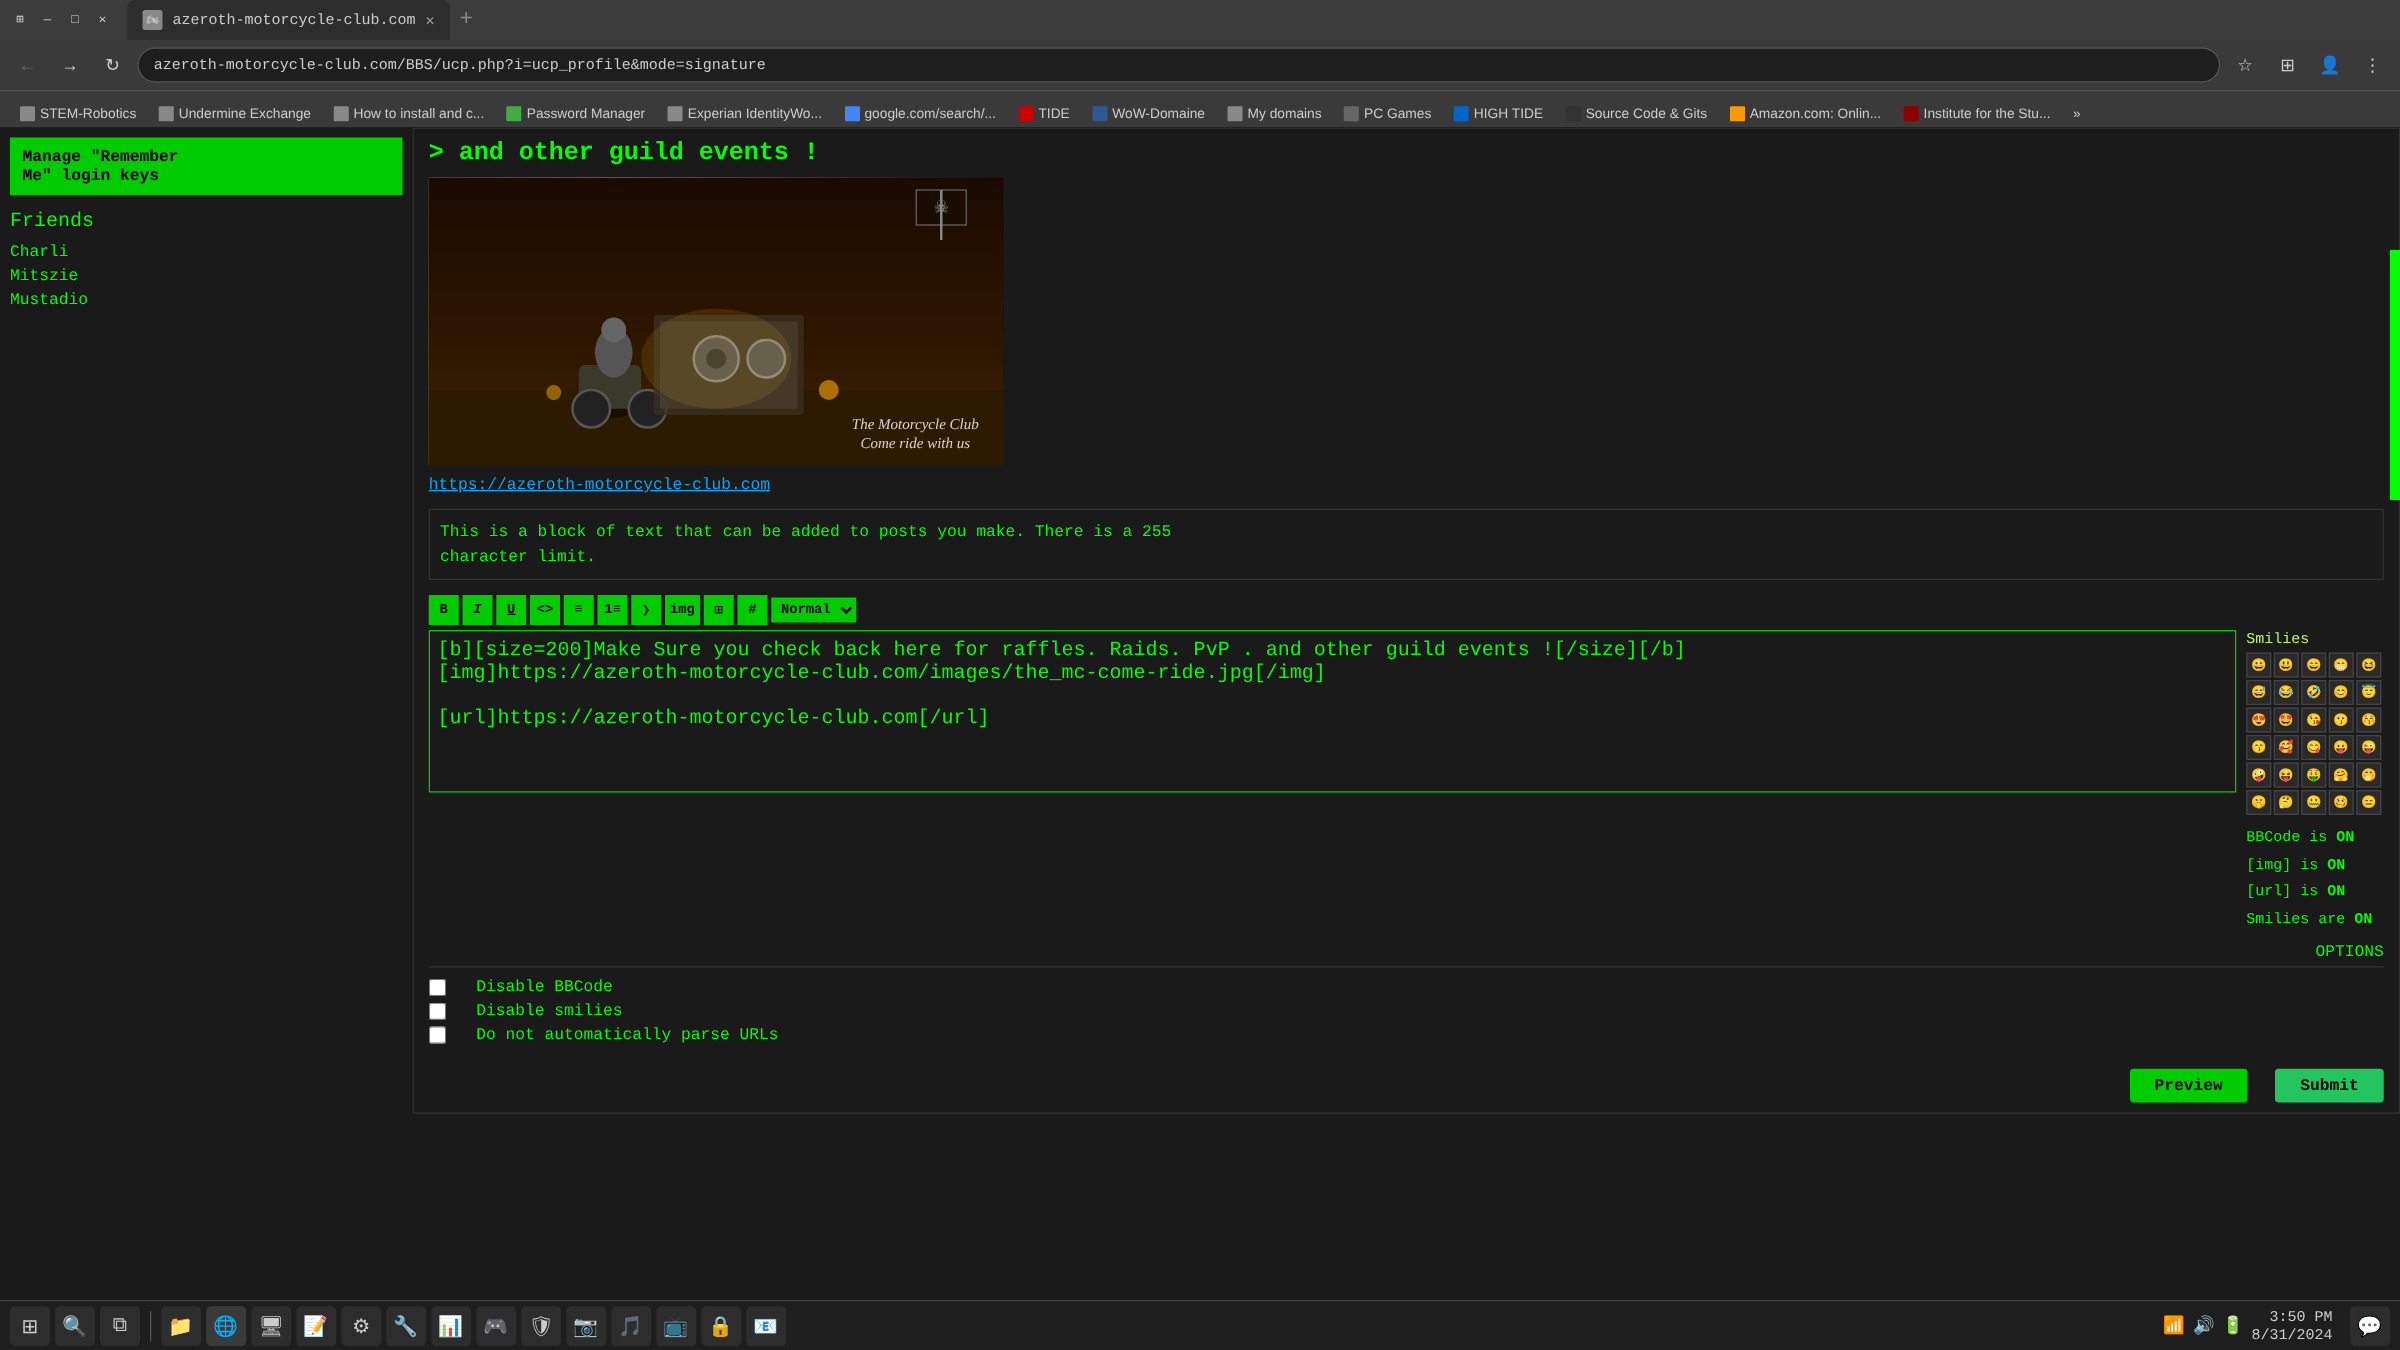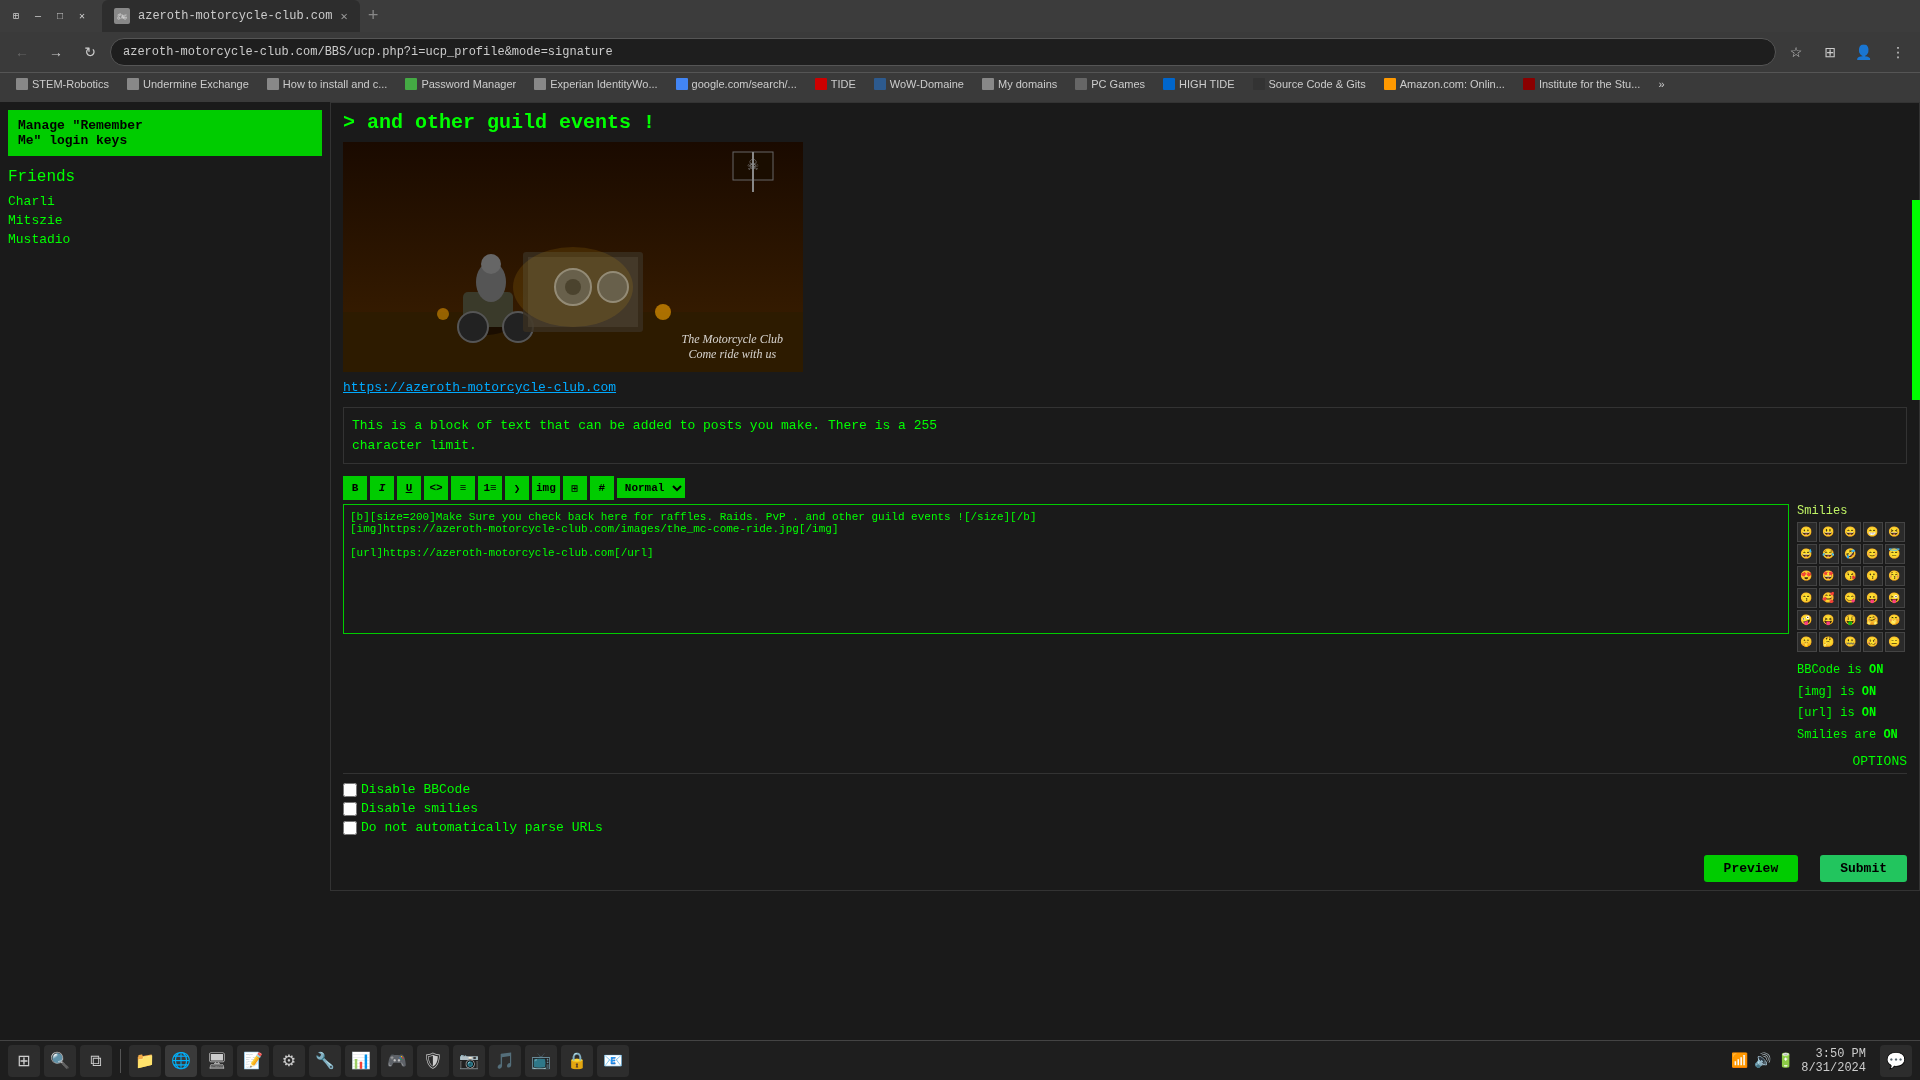--- a/index.html
+++ b/index.html
@@ -110,21 +110,21 @@
       color: #ccc;
       font-size: 12px;
       display: flex;
       align-items: center;
     }
 
     .bookmarks-bar {
       background: #3a3a3a;
       height: 30px;
       display: flex;
-      align-items: flex-start;
+      align-items: flex-end;
       padding: 0 8px;
       gap: 2px;
       overflow: hidden;
       border-top: 1px solid #555;
     }
 
     .bookmark-item {
       height: 22px;
       padding: 0 8px;
       background: transparent;
@@ -306,21 +306,21 @@
       gap: 8px;
     }
 
     .editor-textarea {
       flex: 1;
       height: 130px;
       background: #1a1a1a;
       border: 1px solid #00cc00;
       color: #00ff00;
       font-family: 'Courier New', Courier, monospace;
-      font-size: 11px;
+      font-size: 16px;
       padding: 6px;
       resize: none;
       outline: none;
     }
 
     .smilies-panel {
       width: 110px;
       flex-shrink: 0;
     }
 
@@ -366,21 +366,21 @@
       font-size: 13px;
       border-bottom: 1px solid #333;
       padding-bottom: 4px;
       margin-bottom: 8px;
       text-align: right;
     }
 
     .option-item {
       display: flex;
       align-items: center;
-      gap: 4px;
+      gap: 24px;
       margin-bottom: 4px;
       color: #00ff00;
       font-size: 13px;
     }
 
     .option-checkbox {
       width: 14px;
       height: 14px;
       border: 1px solid #00cc00;
       background: #1a1a1a;

